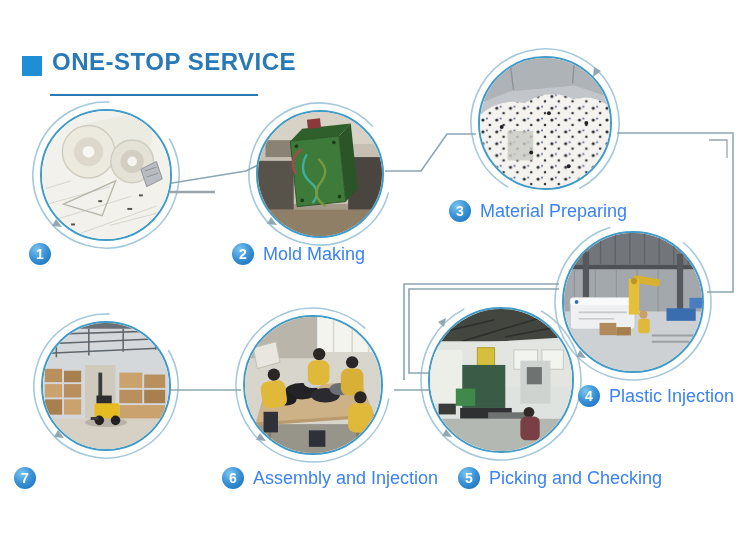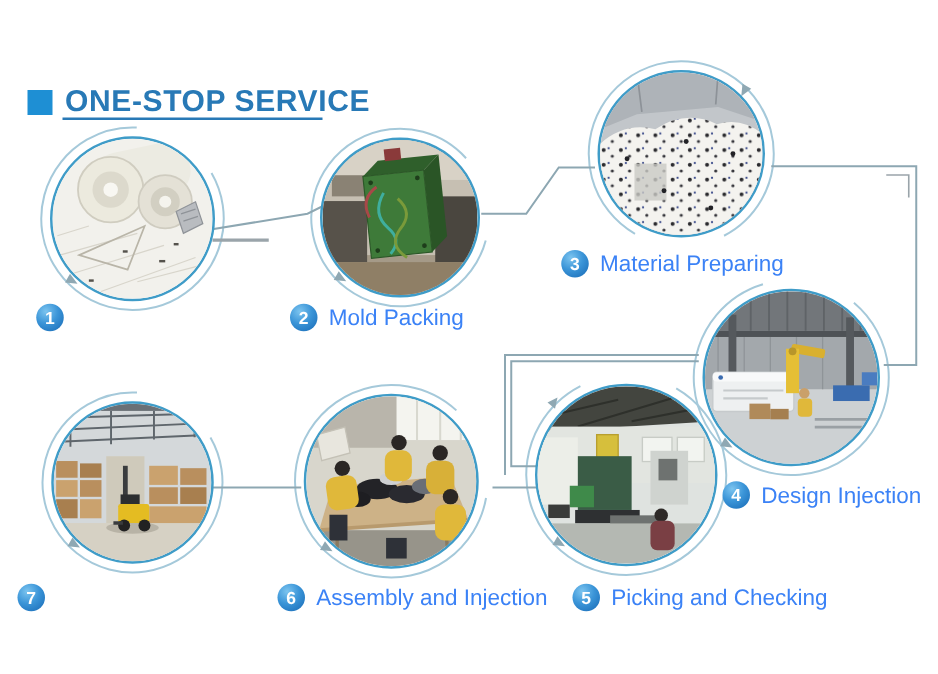--- a/index.html
+++ b/index.html
@@ -1,19 +1,19 @@
 <!DOCTYPE html>
 <html><head>
 <meta charset="utf-8">
 <style>
   html,body{margin:0;padding:0;background:#fff;}
   .canvas{position:relative;width:750px;height:539px;background:#ffffff;overflow:hidden;
           font-family:"Liberation Sans",sans-serif;}
   
-  .title-row{position:absolute;left:22px;top:68px;display:flex;align-items:center;gap:10px;}
+  .title-row{position:absolute;left:22px;top:48px;display:flex;align-items:flex-end;gap:10px;}
   .title-square{width:20px;height:20px;background:#1e8fd4;display:inline-block;}
   .title-text{font-size:24px;font-weight:bold;color:#2879b6;letter-spacing:.5px;margin:0;}
   .title-underline{position:absolute;left:50px;top:94px;width:208px;height:2px;background:#2879b6;}
   
   .flow-svg{position:absolute;left:0;top:0;z-index:1;}
   
   .photo{position:absolute;border-radius:50%;border:2px solid #3f9cc8;background:#fff;
          overflow:hidden;z-index:2;box-sizing:border-box;}
   .photo svg{display:block;width:100%;height:100%;}
   
@@ -268,29 +268,29 @@
       <circle cx="76" cy="102" r="5" fill="#222"></circle>
       <path d="M50,100 H58" stroke="#3a3c3e" stroke-width="3"></path>
     </svg>
   </div>
 
   <div class="step" style="left:29px;top:243px;">
     <span class="badge">1</span>
   </div>
   <div class="step" style="left:232px;top:243px;">
     <span class="badge">2</span>
-    <span class="step-text">Mold Packing</span>
+    <span class="step-text">Mold Making</span>
   </div>
   <div class="step" style="left:449px;top:200px;">
     <span class="badge">3</span>
     <span class="step-text">Material Preparing</span>
   </div>
   <div class="step" style="left:578px;top:385px;">
     <span class="badge">4</span>
-    <span class="step-text">Design Injection</span>
+    <span class="step-text">Plastic Injection</span>
   </div>
   <div class="step" style="left:458px;top:467px;">
     <span class="badge">5</span>
     <span class="step-text">Picking and Checking</span>
   </div>
   <div class="step" style="left:222px;top:467px;">
     <span class="badge">6</span>
     <span class="step-text">Assembly and Injection</span>
   </div>
   <div class="step" style="left:14px;top:467px;">

